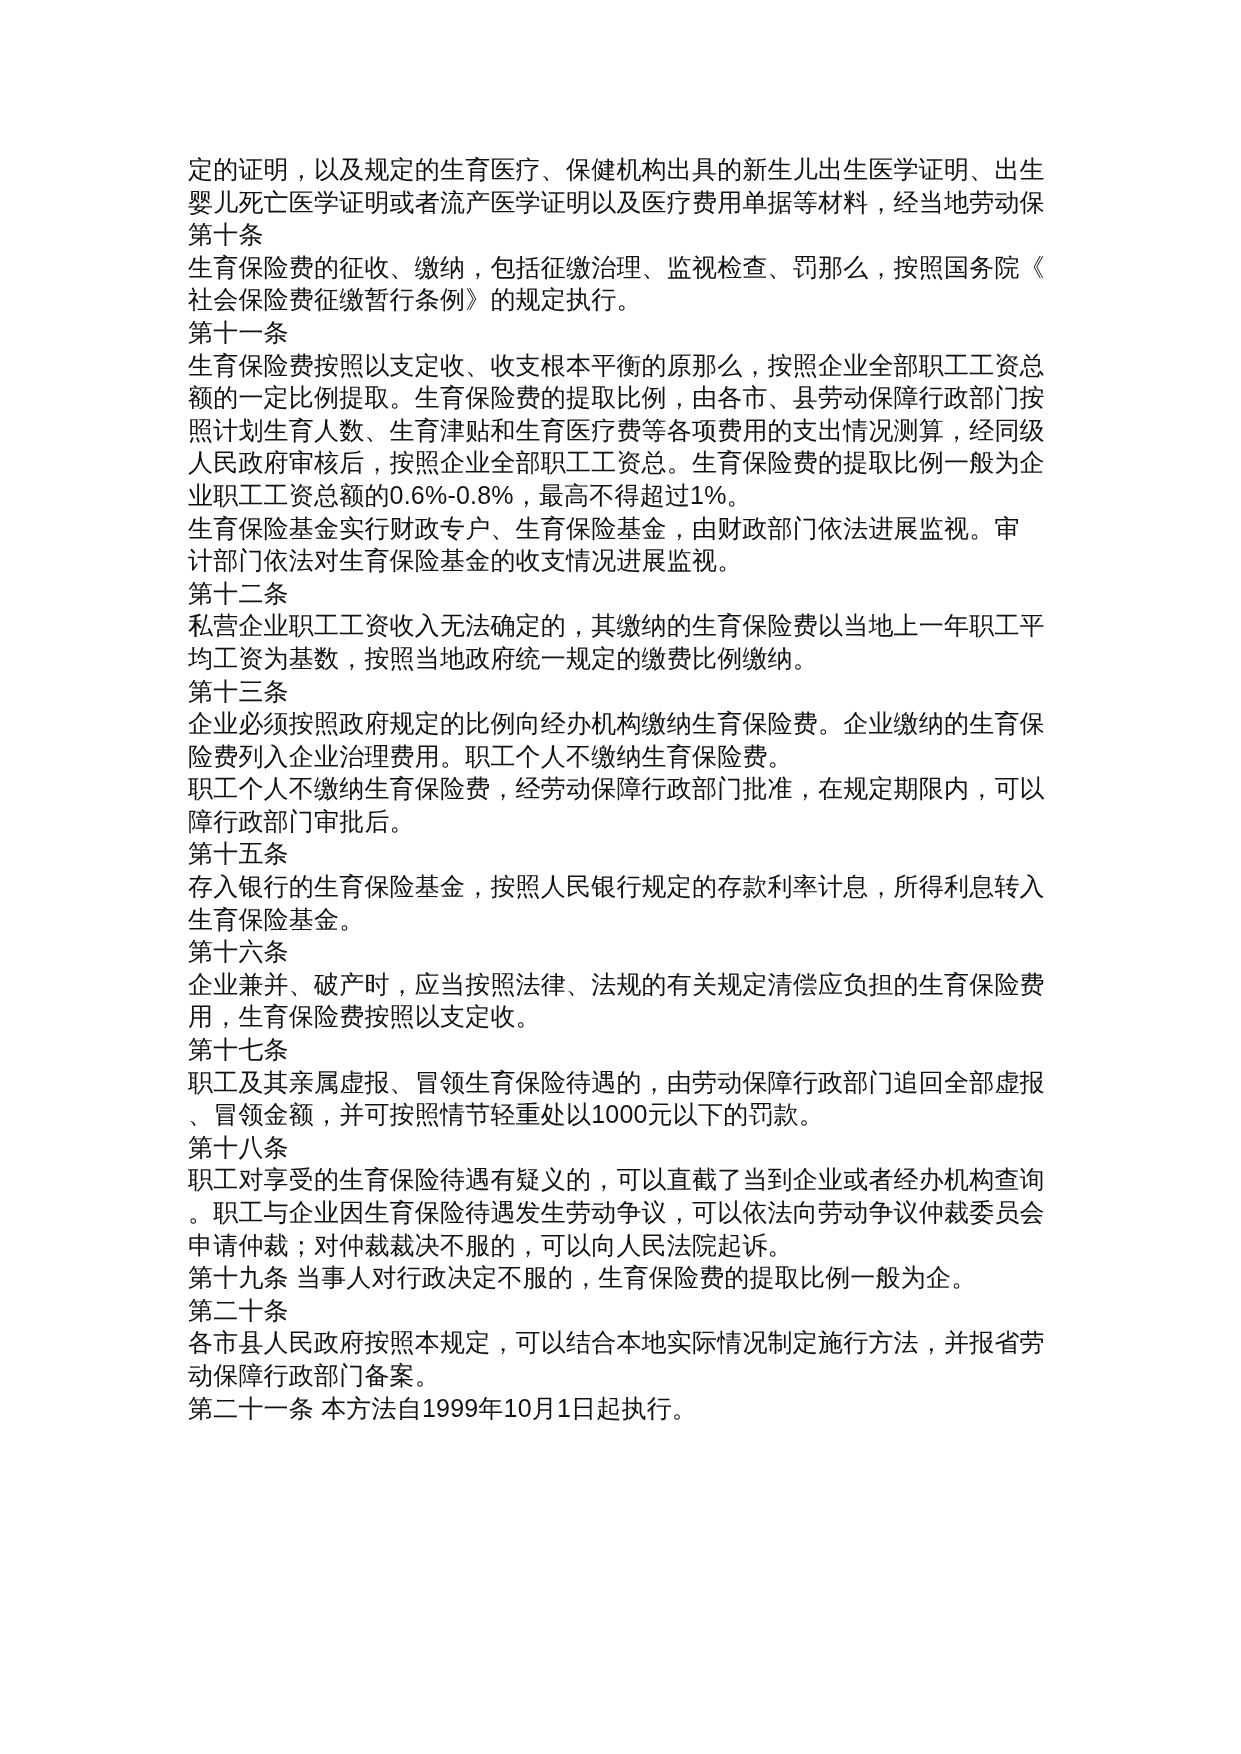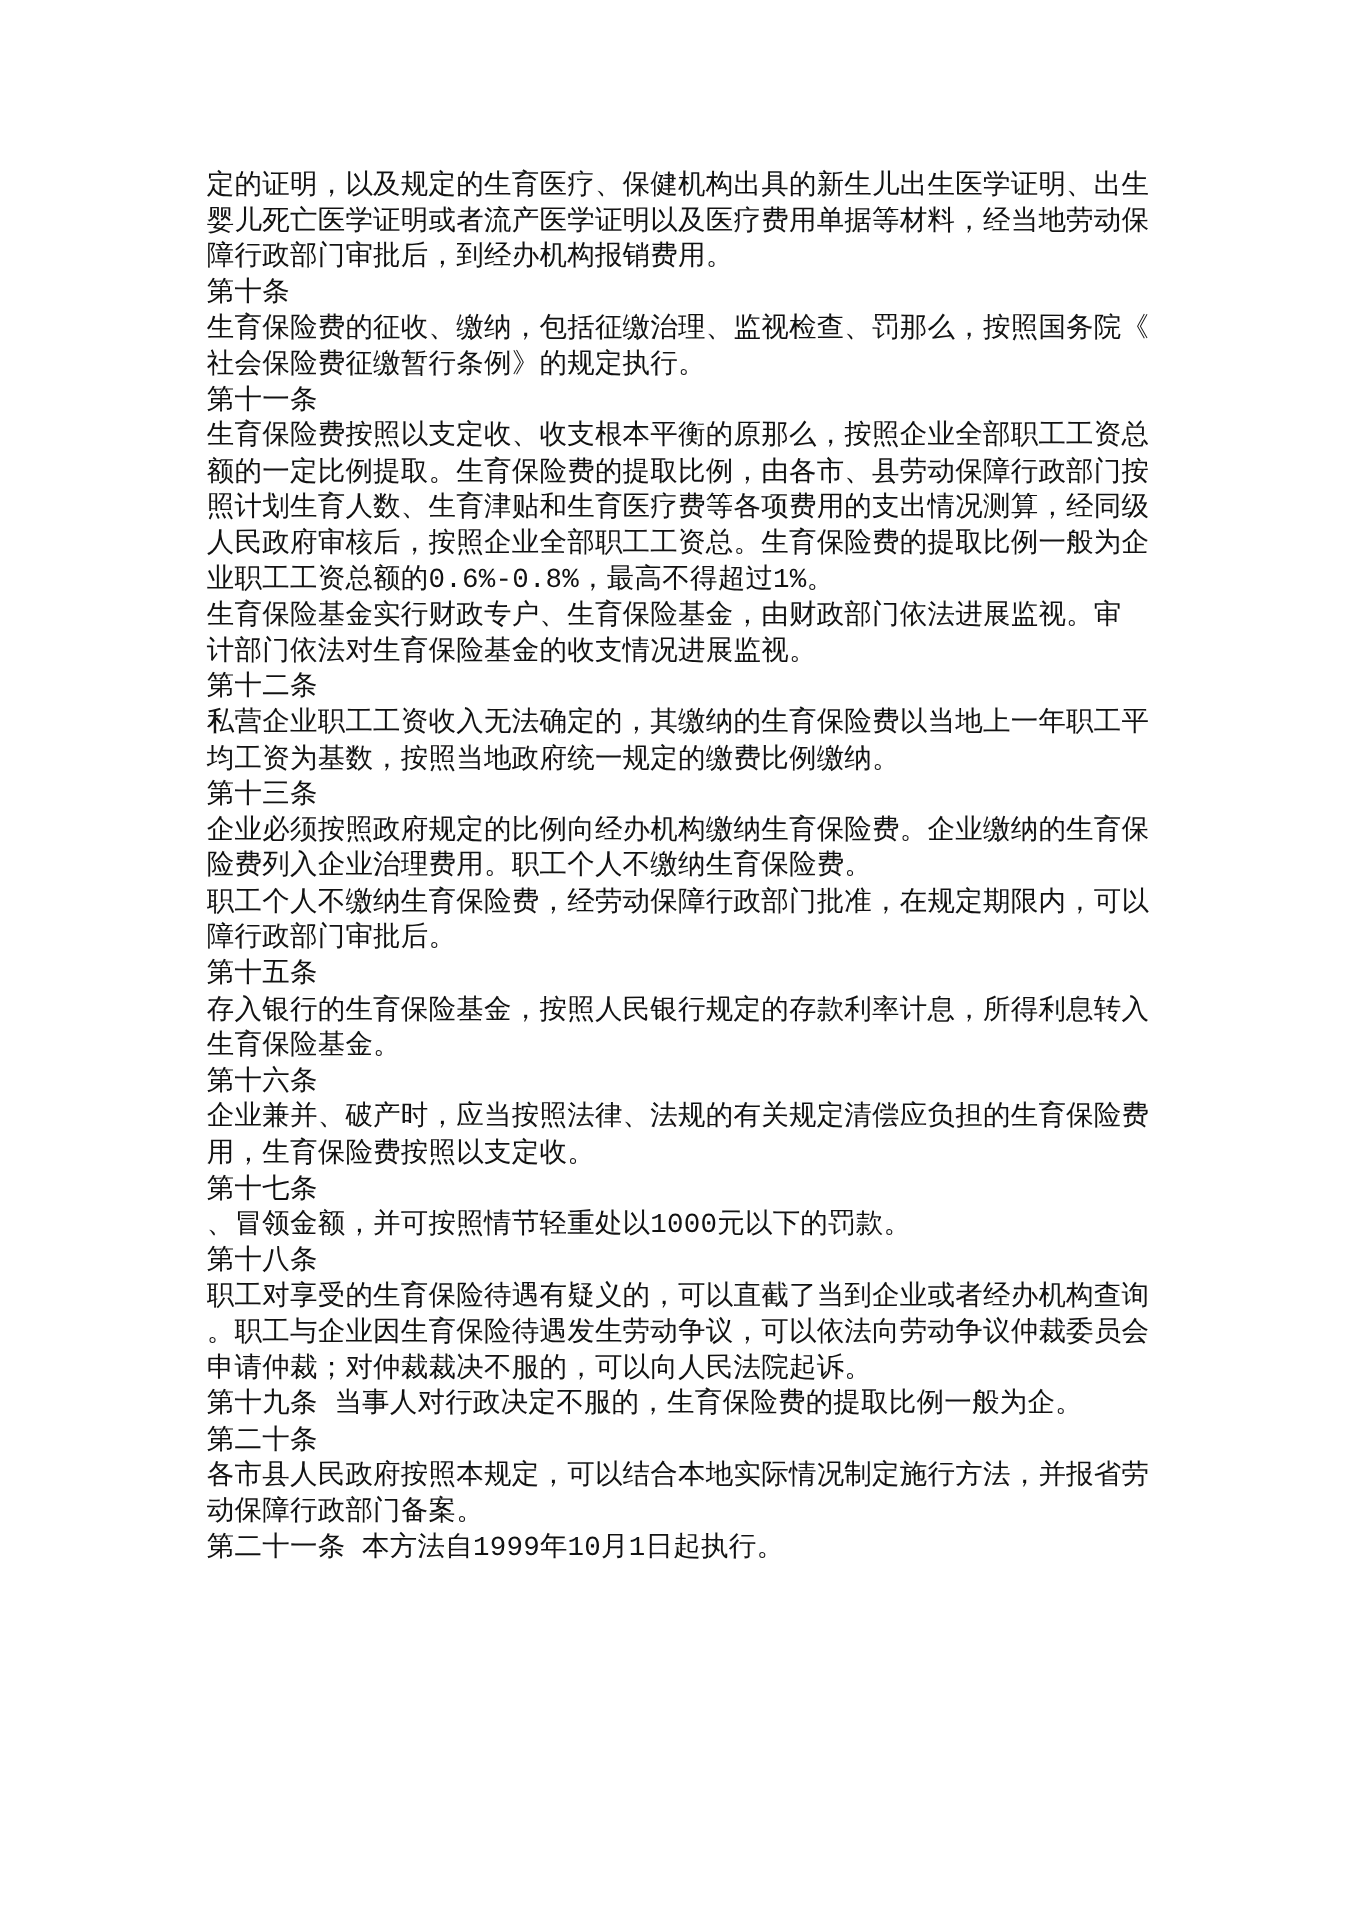--- a/index.html
+++ b/index.html
@@ -12,40 +12,39 @@
     width: 1241px;
     height: 1754px;
     background: #ffffff;
     overflow: hidden;
   }
   .text-block {
     position: absolute;
     left: 188px;
     top: 153px;
     width: 856px;
-    font-family: Liberation Mono, monospace;
+    font-family: Liberation Sans, sans-serif;
     font-size: 25px;
     line-height: 32.6px;
     color: #121212;
     letter-spacing: 0.2px;
   }
   .text-line {
     height: 32.6px;
     white-space: nowrap;
     text-align: left;
   }
 </style>
 </head>
 <body>
 
 <div class="page">
   <div class="text-block" id="text-block">
       <div class="text-line">定的证明，以及规定的生育医疗、保健机构出具的新生儿出生医学证明、出生</div>
       <div class="text-line">婴儿死亡医学证明或者流产医学证明以及医疗费用单据等材料，经当地劳动保</div>
-      <div class="text-line">障行政部门审批后，到经办机构报销费用。</div>
       <div class="text-line">第十条</div>
       <div class="text-line">生育保险费的征收、缴纳，包括征缴治理、监视检查、罚那么，按照国务院《</div>
       <div class="text-line">社会保险费征缴暂行条例》的规定执行。</div>
       <div class="text-line">第十一条</div>
       <div class="text-line">生育保险费按照以支定收、收支根本平衡的原那么，按照企业全部职工工资总</div>
       <div class="text-line">额的一定比例提取。生育保险费的提取比例，由各市、县劳动保障行政部门按</div>
       <div class="text-line">照计划生育人数、生育津贴和生育医疗费等各项费用的支出情况测算，经同级</div>
       <div class="text-line">人民政府审核后，按照企业全部职工工资总。生育保险费的提取比例一般为企</div>
       <div class="text-line">业职工工资总额的0.6%-0.8%，最高不得超过1%。</div>
       <div class="text-line">生育保险基金实行财政专户、生育保险基金，由财政部门依法进展监视。审</div>
@@ -58,20 +57,21 @@
       <div class="text-line">险费列入企业治理费用。职工个人不缴纳生育保险费。</div>
       <div class="text-line">职工个人不缴纳生育保险费，经劳动保障行政部门批准，在规定期限内，可以</div>
       <div class="text-line">障行政部门审批后。</div>
       <div class="text-line">第十五条</div>
       <div class="text-line">存入银行的生育保险基金，按照人民银行规定的存款利率计息，所得利息转入</div>
       <div class="text-line">生育保险基金。</div>
       <div class="text-line">第十六条</div>
       <div class="text-line">企业兼并、破产时，应当按照法律、法规的有关规定清偿应负担的生育保险费</div>
       <div class="text-line">用，生育保险费按照以支定收。</div>
       <div class="text-line">第十七条</div>
+      <div class="text-line">职工及其亲属虚报、冒领生育保险待遇的，由劳动保障行政部门追回全部虚报</div>
       <div class="text-line">、冒领金额，并可按照情节轻重处以1000元以下的罚款。</div>
       <div class="text-line">第十八条</div>
       <div class="text-line">职工对享受的生育保险待遇有疑义的，可以直截了当到企业或者经办机构查询</div>
       <div class="text-line">。职工与企业因生育保险待遇发生劳动争议，可以依法向劳动争议仲裁委员会</div>
       <div class="text-line">申请仲裁；对仲裁裁决不服的，可以向人民法院起诉。</div>
       <div class="text-line">第十九条 当事人对行政决定不服的，生育保险费的提取比例一般为企。</div>
       <div class="text-line">第二十条</div>
       <div class="text-line">各市县人民政府按照本规定，可以结合本地实际情况制定施行方法，并报省劳</div>
       <div class="text-line">动保障行政部门备案。</div>
       <div class="text-line">第二十一条 本方法自1999年10月1日起执行。</div>

